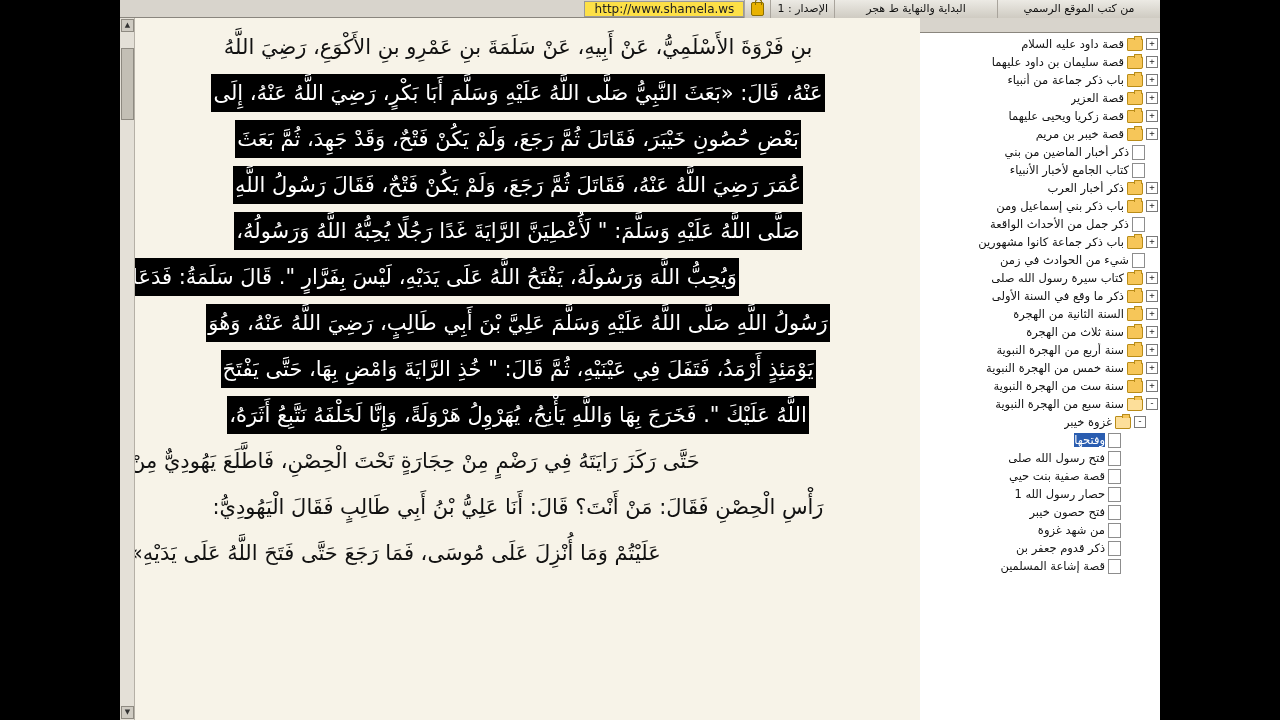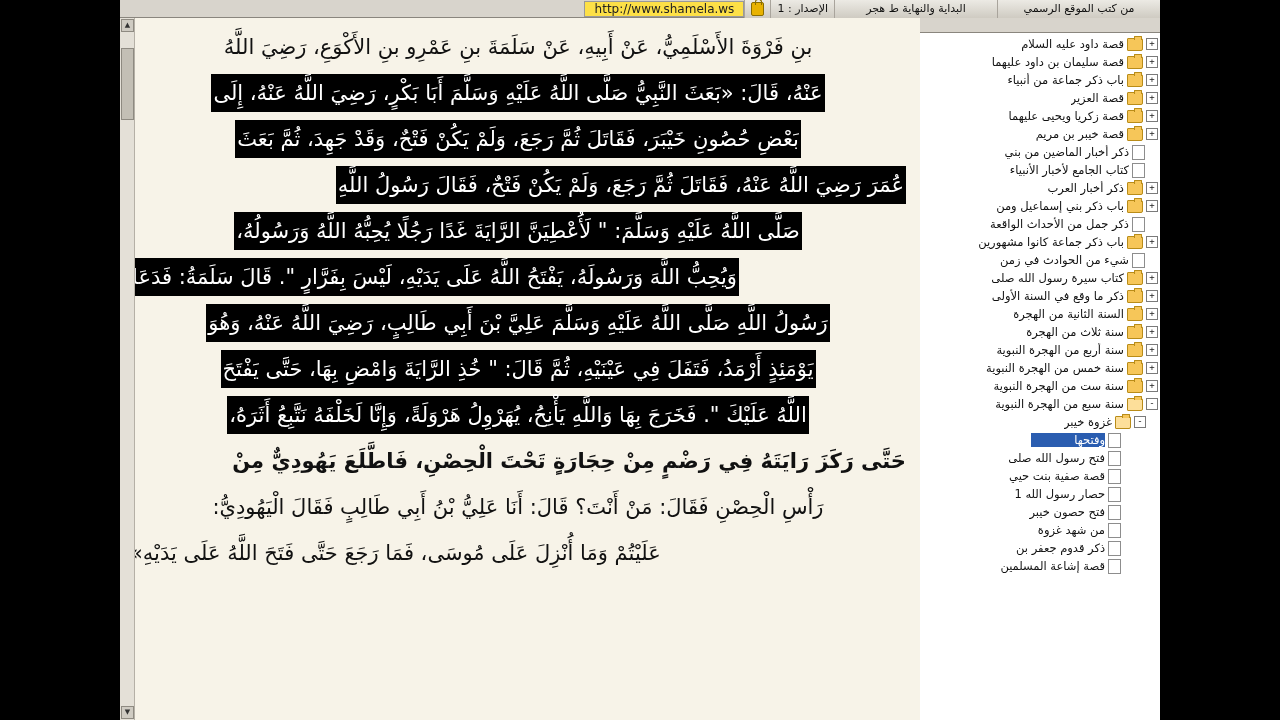--- a/index.html
+++ b/index.html
@@ -75,21 +75,21 @@
   .folder:before{
     content:"";position:absolute;top:-3px;right:0;width:6px;height:3px;
     background:#f6c659;border:1px solid #b98c18;border-bottom:none;
     border-radius:1px 1px 0 0;
   }
   .folder.open{background:#fddf9a;}
   .doc{
     width:11px;height:13px;flex:0 0 auto;
     background:#fff;border:1px solid #8d8d8d;
   }
-  .tree-row.selected .lbl{background:#2a5db0;color:#fff;padding-left:43px;}
+  .tree-row.selected .lbl{background:#2a5db0;color:#fff;}
   .tree-row.indent1{padding-right:12px;}
   .tree-row.indent2{padding-right:24px;}
   
   .page{
     position:absolute;left:0;top:0;right:240px;height:702px;
     background:#f7f3e8;overflow:hidden;direction:rtl;
   }
   .page-inner{
     padding:6px 14px 0 10px;
   }
@@ -317,39 +317,39 @@
       <div class="page-inner" id="page-lines">
           <div class="line-wrap" style="justify-content: center;">
             <div class="line">بنِ فَرْوَةَ الأَسْلَمِيُّ، عَنْ أَبِيهِ، عَنْ سَلَمَةَ بنِ عَمْرِو بنِ الأَكْوَعِ، رَضِيَ اللَّهُ</div>
           </div>
           <div class="line-wrap" style="justify-content: center;">
             <div class="line hl">عَنْهُ، قَالَ: «بَعَثَ النَّبِيُّ صَلَّى اللَّهُ عَلَيْهِ وَسَلَّمَ أَبَا بَكْرٍ، رَضِيَ اللَّهُ عَنْهُ، إِلَى</div>
           </div>
           <div class="line-wrap" style="justify-content: center;">
             <div class="line hl">بَعْضِ حُصُونِ خَيْبَرَ، فَقَاتَلَ ثُمَّ رَجَعَ، وَلَمْ يَكُنْ فَتْحٌ، وَقَدْ جَهِدَ، ثُمَّ بَعَثَ</div>
           </div>
-          <div class="line-wrap" style="justify-content: flex-start;">
+          <div class="line-wrap" style="justify-content: center;">
             <div class="line hl">عُمَرَ رَضِيَ اللَّهُ عَنْهُ، فَقَاتَلَ ثُمَّ رَجَعَ، وَلَمْ يَكُنْ فَتْحٌ، فَقَالَ رَسُولُ اللَّهِ</div>
           </div>
           <div class="line-wrap" style="justify-content: center;">
             <div class="line hl">صَلَّى اللَّهُ عَلَيْهِ وَسَلَّمَ: " لَأُعْطِيَنَّ الرَّايَةَ غَدًا رَجُلًا يُحِبُّهُ اللَّهُ وَرَسُولُهُ،</div>
           </div>
           <div class="line-wrap" style="justify-content: flex-end;">
             <div class="line hl">وَيُحِبُّ اللَّهَ وَرَسُولَهُ، يَفْتَحُ اللَّهُ عَلَى يَدَيْهِ، لَيْسَ بِفَرَّارٍ ". قَالَ سَلَمَةُ: فَدَعَا</div>
           </div>
           <div class="line-wrap" style="justify-content: center;">
             <div class="line hl">رَسُولُ اللَّهِ صَلَّى اللَّهُ عَلَيْهِ وَسَلَّمَ عَلِيَّ بْنَ أَبِي طَالِبٍ، رَضِيَ اللَّهُ عَنْهُ، وَهُوَ</div>
           </div>
           <div class="line-wrap" style="justify-content: center;">
             <div class="line hl">يَوْمَئِذٍ أَرْمَدُ، فَتَفَلَ فِي عَيْنَيْهِ، ثُمَّ قَالَ: " خُذِ الرَّايَةَ وَامْضِ بِهَا، حَتَّى يَفْتَحَ</div>
           </div>
           <div class="line-wrap" style="justify-content: center;">
             <div class="line hl">اللَّهُ عَلَيْكَ ". فَخَرَجَ بِهَا وَاللَّهِ يَأْنِحُ، يُهَرْوِلُ هَرْوَلَةً، وَإِنَّا لَخَلْفَهُ نَتَّبِعُ أَثَرَهُ،</div>
           </div>
-          <div class="line-wrap" style="justify-content: flex-start; font-weight: bold;">
+          <div class="line-wrap" style="justify-content: flex-end;">
             <div class="line">حَتَّى رَكَزَ رَايَتَهُ فِي رَضْمٍ مِنْ حِجَارَةٍ تَحْتَ الْحِصْنِ، فَاطَّلَعَ يَهُودِيٌّ مِنْ</div>
           </div>
           <div class="line-wrap" style="justify-content: center;">
             <div class="line">رَأْسِ الْحِصْنِ فَقَالَ: مَنْ أَنْتَ؟ قَالَ: أَنَا عَلِيُّ بْنُ أَبِي طَالِبٍ فَقَالَ الْيَهُودِيُّ:</div>
           </div>
           <div class="line-wrap" style="justify-content: flex-end;">
             <div class="line">عَلَيْتُمْ وَمَا أُنْزِلَ عَلَى مُوسَى، فَمَا رَجَعَ حَتَّى فَتَحَ اللَّهُ عَلَى يَدَيْهِ»</div>
           </div>
         </div>
       <div class="vscroll">

